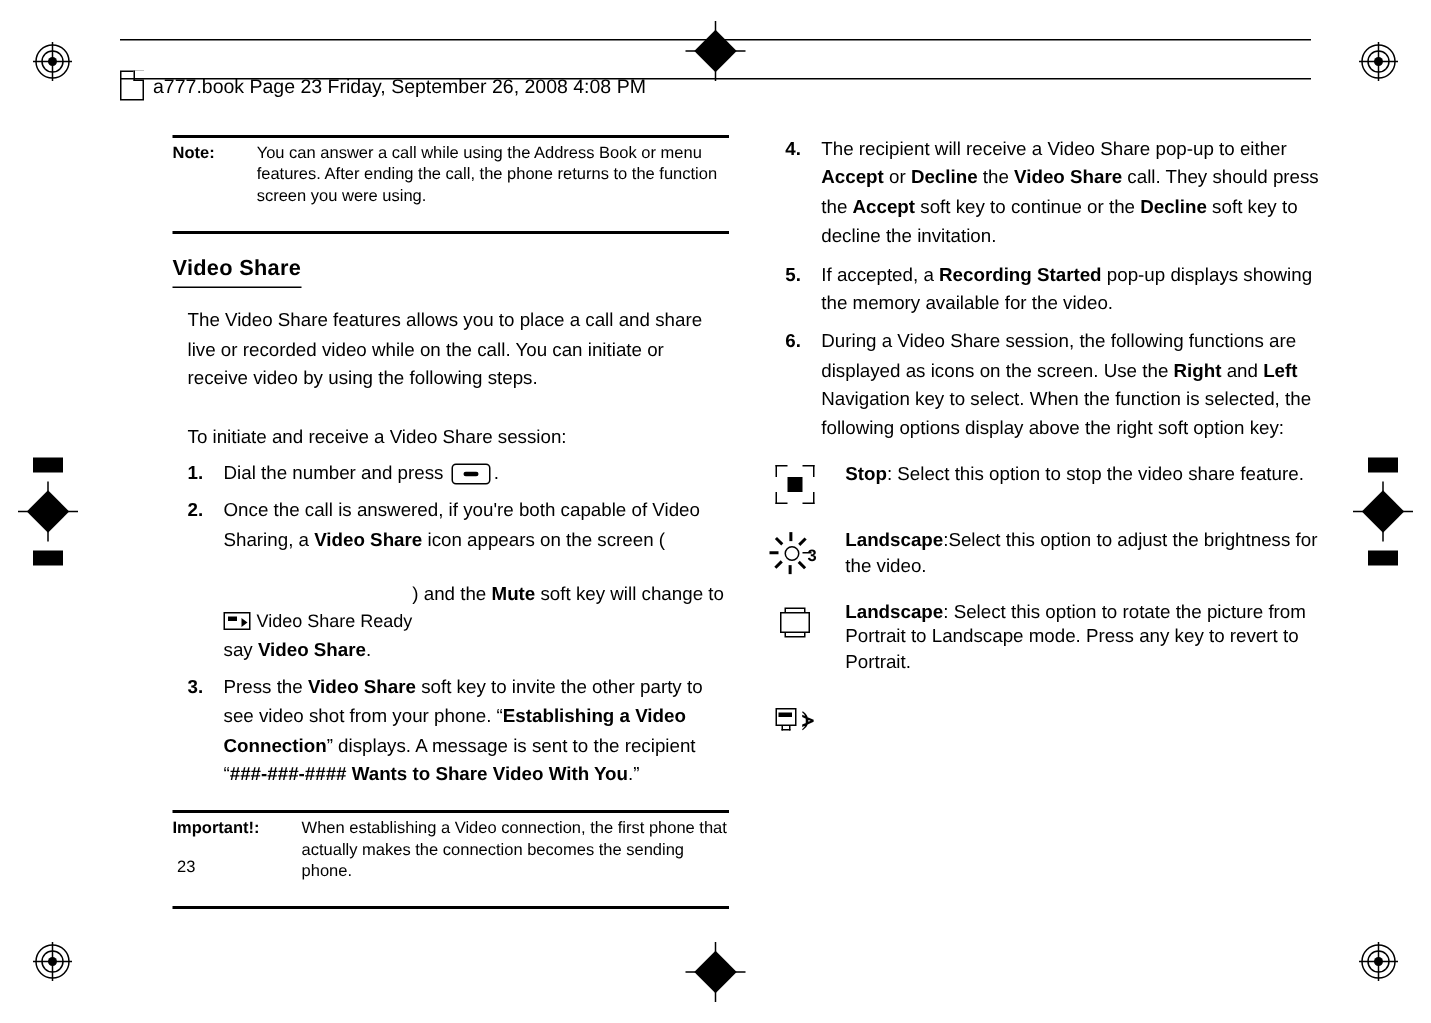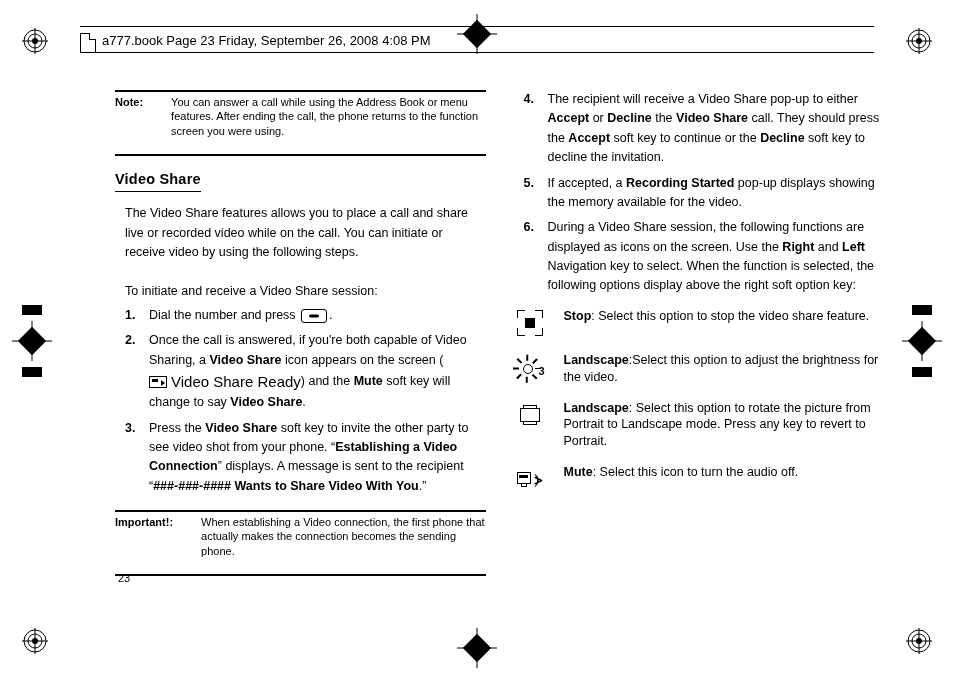--- a/index.html
+++ b/index.html
@@ -40,22 +40,22 @@
   .crop-diamond {
     position:absolute; left:50%; top:50%; width:20px; height:20px;
     transform:translate(-50%,-50%) rotate(45deg); background:#000;
   }
   .black-bar { width: 20px; height: 10px; background:#000; }
 
   .header-line {
     position: absolute;
     left: 80px; right: 80px; top: 26px;
     border-top: 0.8px solid #000;
-    display:flex; align-items:flex-start;
-    padding-top: 6px;
+    display:flex; align-items:center;
+    padding-top: 20px;
     font-size: 13px;
   }
   .header-line .pg-icon {
     width: 16px; height: 20px; border: 1px solid #000;
     position: relative; margin-right: 6px; flex: 0 0 auto;
   }
   .header-line .pg-icon::after {
     content:""; position:absolute; right:-1px; top:-1px;
     width:6px; height:6px; background:#fff;
     border-left:1px solid #000; border-bottom:1px solid #000;
@@ -122,21 +122,22 @@
   }
   .icon-key::after {
     content:""; position:absolute; left:50%; top:50%;
     width:10px; height:3px; background:#000; border-radius:2px;
     transform:translate(-50%,-50%);
   }
   .vs-ready {
     display:inline-flex; align-items:center; gap:4px;
     vertical-align: middle;
     font-family: Arial, sans-serif;
-    font-size: 15px;
+    font-size: 12px;
+    margin-top: 35px;
   }
   .vs-ready .mini-icon {
     width:18px; height:12px; border:1px solid #000; position:relative;
     display:inline-block;
   }
   .vs-ready .mini-icon::before {
     content:""; position:absolute; left:2px; top:2px; width:6px; height:3px; background:#000;
   }
   .vs-ready .mini-icon::after {
     content:""; position:absolute; right:1px; bottom:1px;
@@ -379,22 +380,19 @@
       </div>
 
       <div class="icon-row">
         <div class="icon-cell">
           <div class="ic-mute">
             <div class="mon"></div>
             <div class="stand"></div>
             <div class="wave">⦔</div>
           </div>
         </div>
-        <div class="icon-desc">
-          <b>Mute</b><span>: Select this icon to turn the audio off.</span>
-        </div>
       </div>
 
     </div>
   </div>
 </div>
 
 <div class="page-num">23</div>
 
 </body></html>

